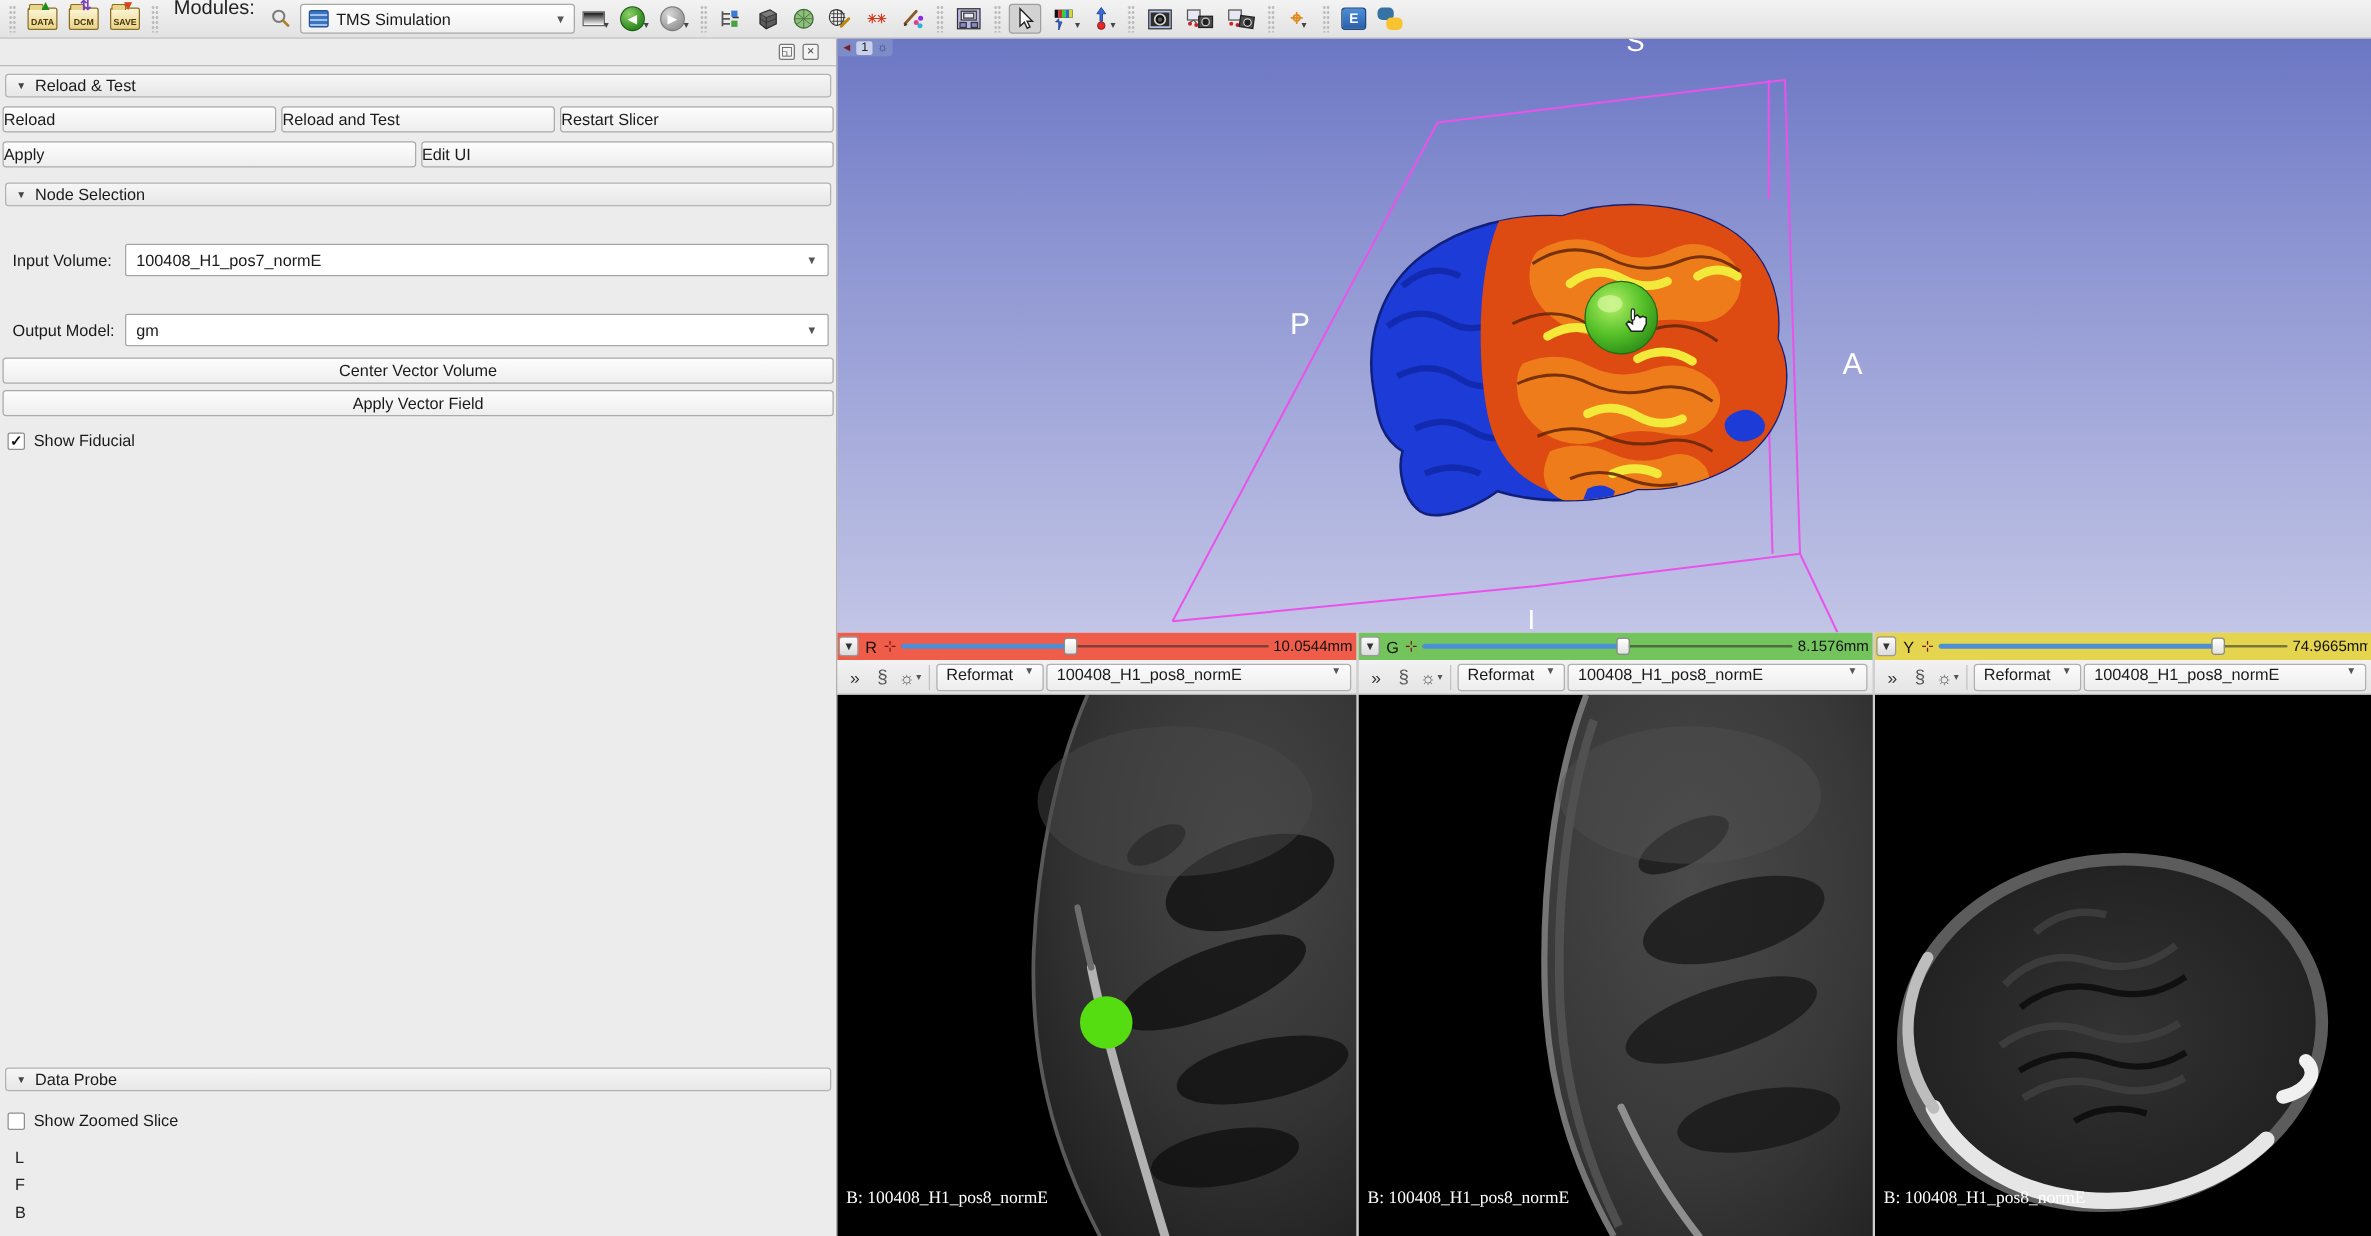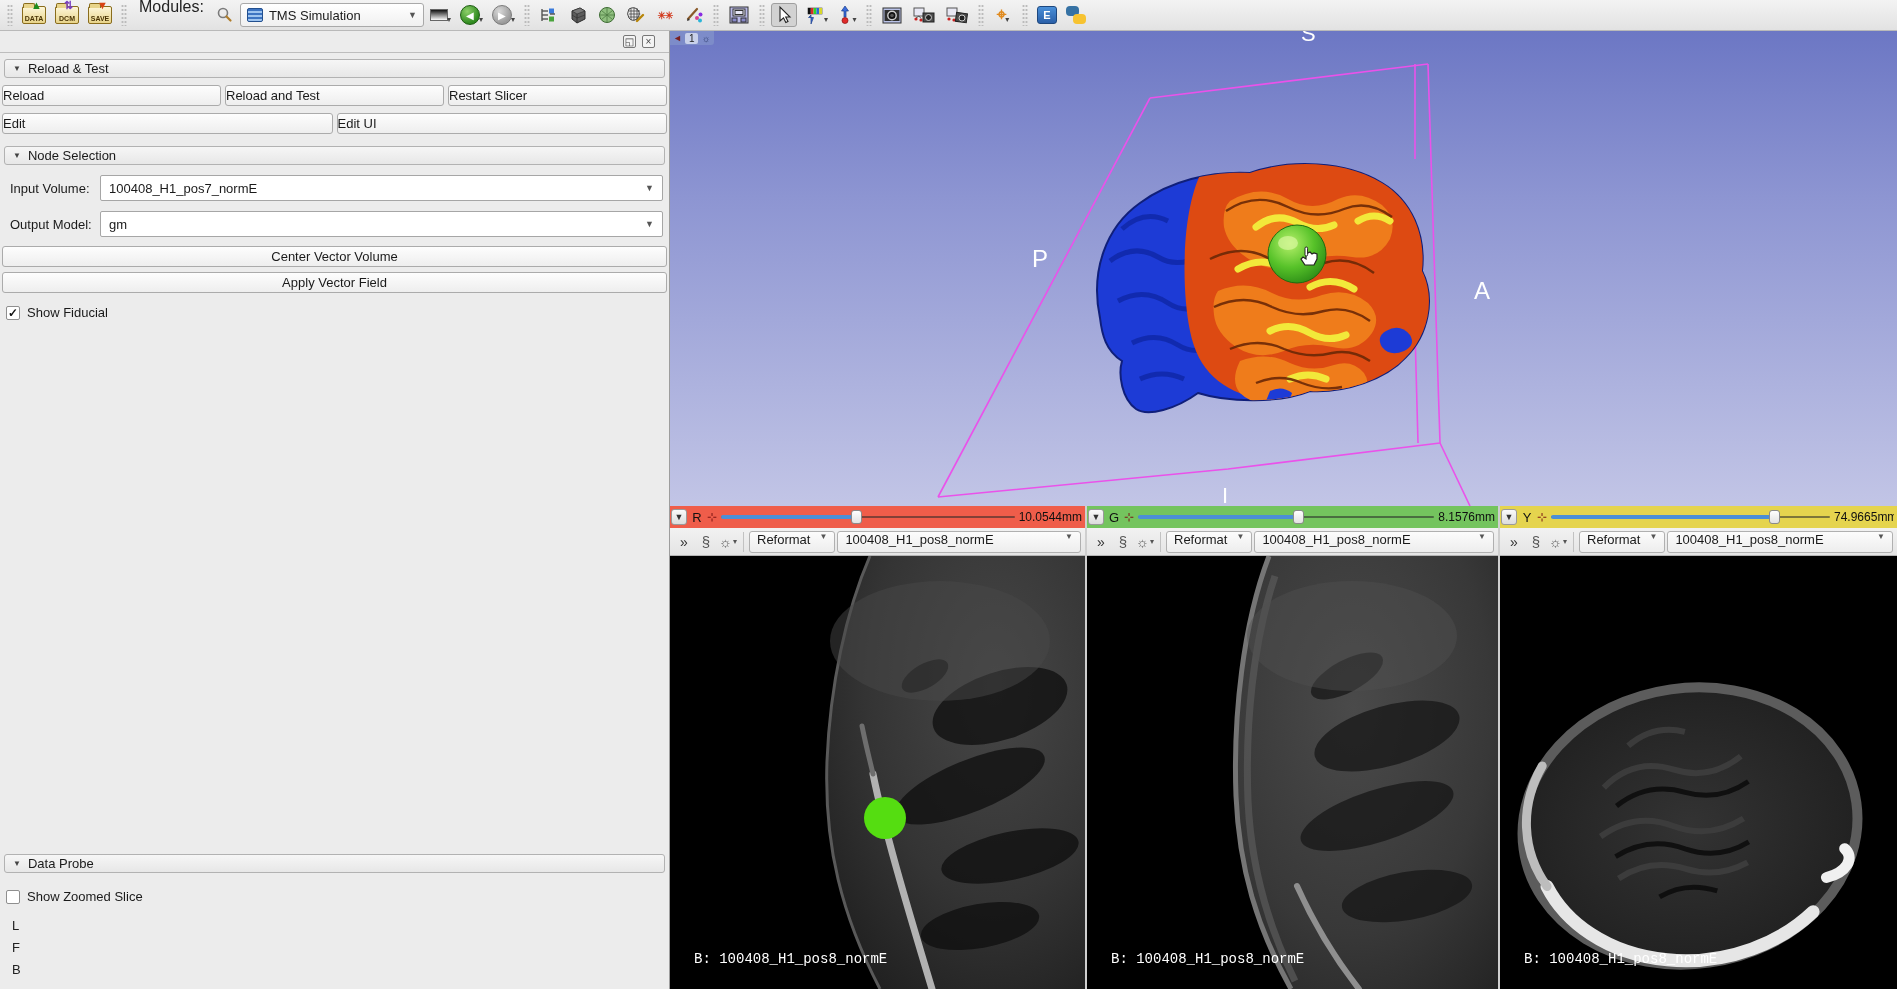--- a/index.html
+++ b/index.html
@@ -19,21 +19,21 @@
   .folder { position:relative; width:24px; height:18px; background:linear-gradient(#fdf6d8,#e8d48a);
             border:1px solid #8a6d1d; border-radius:2px; display:flex; align-items:flex-end; justify-content:center; }
   .folder:before { content:""; position:absolute; top:-4px; left:0; width:10px; height:4px;
                    background:#e8d48a; border:1px solid #8a6d1d; border-bottom:none; border-radius:2px 2px 0 0; }
   .folder .ftxt { font-size:7px; font-weight:bold; color:#4a3405; line-height:9px; }
   .folder .farrow { position:absolute; top:-7px; left:8px; font-size:11px; line-height:10px; font-weight:bold; }
   .arrow-green { color:#1d8c1d; } .arrow-purple { color:#7a3fc1; } .arrow-red { color:#d84315; }
   .combo { height:24px; background:linear-gradient(#ffffff,#f0f0f0); border:1px solid #a9a9a9; border-radius:3px;
            display:flex; align-items:center; padding:0 6px; gap:6px; }
   .combo .carrow { color:#555; font-size:9px; margin-left:auto; }
-  .module-combo { width:184px; }
+  .module-combo { width:220px; }
   .mod-ic { width:16px; height:14px; background:#3d74c2; border:1px solid #23508f; border-radius:2px;
             background-image:repeating-linear-gradient(0deg,#9ec4ef 0 2px, transparent 2px 4px); }
   .circle-btn { width:20px; height:20px; border-radius:50%; color:#fff; font-size:10px;
                 display:flex; align-items:center; justify-content:center; }
   .circ-green { background:radial-gradient(circle at 35% 30%, #8ed06a, #2f8a1f 70%); border:1px solid #1d5c12; }
   .circ-gray  { background:radial-gradient(circle at 35% 30%, #d9d9d9, #9a9a9a 70%); border:1px solid #7a7a7a; }
   .tiny-drop { font-size:8px; color:#444; align-self:flex-end; margin:0 0 2px -2px; }
   .grad-ic { width:18px; height:12px; border:1px solid #666; background:linear-gradient(#111,#fdfdfd); }
   .ic-svg { display:block; }
   .ast { color:#d23a1e; font-size:10px; font-weight:bold; letter-spacing:-1px; line-height:9px; text-align:center; }
@@ -69,21 +69,21 @@
   .logo-text { font-size:16px; letter-spacing:1px; }
   .logo-text .lt1 { color:#9d9d9d; } .logo-text .lt2 { color:#2b2b2b; font-weight:bold; }
 
   .sec { margin:6px 4px 0 4px; height:19px; background:linear-gradient(#f6f6f6,#e7e7e7);
          border:1px solid #b2b2b2; border-radius:3px; display:flex; align-items:center; gap:7px; padding:0 8px;
          font-size:13px; }
   .sec .tri { font-size:8px; color:#444; }
   .btn-row { display:flex; gap:4px; margin:7px 2px 0 2px; }
   .qbtn { flex:1; height:21px; background:linear-gradient(#fdfdfd,#eeeeee); border:1px solid #ababab;
           border-radius:3px; display:flex; align-items:center; justify-content:flex-start; font-size:13px; }
-  .form-row { display:flex; align-items:center; margin:10px 6px 0 10px; gap:4px; }
+  .form-row { display:flex; align-items:center; margin:30px 6px 0 10px; gap:4px; }
   .form-row .flabel { width:86px; font-size:13px; }
   .fcombo { flex:1; height:23px; background:#fff; border:1px solid #a6a6a6; border-radius:2px;
             display:flex; align-items:center; padding:12px 8px; font-size:13px; }
   .fcombo .carrow { margin-left:auto; color:#555; font-size:9px; }
   .wide-btn { margin:9px 2px 0 2px; height:21px; background:linear-gradient(#fdfdfd,#eeeeee);
               border:1px solid #ababab; border-radius:3px; display:flex; align-items:center; justify-content:center; }
   .check-row { display:flex; align-items:center; gap:7px; margin:12px 6px 0 6px; }
   .cbox { width:14px; height:14px; background:#fff; border:1px solid #8f8f8f; border-radius:2px;
           font-size:12px; line-height:13px; text-align:center; color:#111; font-weight:bold; }
   .spacer { flex:1; }
@@ -122,21 +122,21 @@
   .sctrl .chev { font-size:14px; color:#333; }
   .sctrl .link-ic { font-size:15px; color:#555; }
   .sctrl .sun-ic { font-size:14px; color:#555; }
   .sctrl .drop { font-size:8px; color:#555; margin-left:1px; }
   .sctrl .vsep { width:1px; height:20px; background:#c2c2c2; margin:0 3px; }
   .sctrl-combo { height:22px; border:1px solid #b0b0b0; border-radius:3px; background:linear-gradient(#fcfcfc,#ededed);
                  display:flex; align-items:flex-start; gap:8px; padding:0 7px; font-size:13px; }
   .vol-combo { flex:1; }
   .simg { position:relative; flex:1; background:#000; overflow:hidden; }
   .simg svg { position:absolute; inset:0; }
-  .corner-label { position:absolute; left:24px; bottom:22px; color:#fff; font-family:Liberation Mono, monospace;
+  .corner-label { position:absolute; left:7px; bottom:22px; color:#fff; font-family:Liberation Serif, serif;
                   font-size:14px; }
 </style>
 </head>
 <body>
 
 <div class="toolbar">
   <div class="tb-grip"></div>
 
   <div class="tb-btn">
     <span class="folder">
@@ -343,21 +343,21 @@
         </div>
       <div class="qbtn">
           <span>Reload and Test</span>
         </div>
       <div class="qbtn">
           <span>Restart Slicer</span>
         </div>
     </div>
     <div class="btn-row">
       <div class="qbtn">
-          <span>Edit</span>
+          <span>Apply</span>
         </div>
       <div class="qbtn">
           <span>Edit UI</span>
         </div>
     </div>
 
     <div class="sec" style="margin-top:12px;">
       <span class="tri">▼</span>
       <span>Node Selection</span>
     </div>

